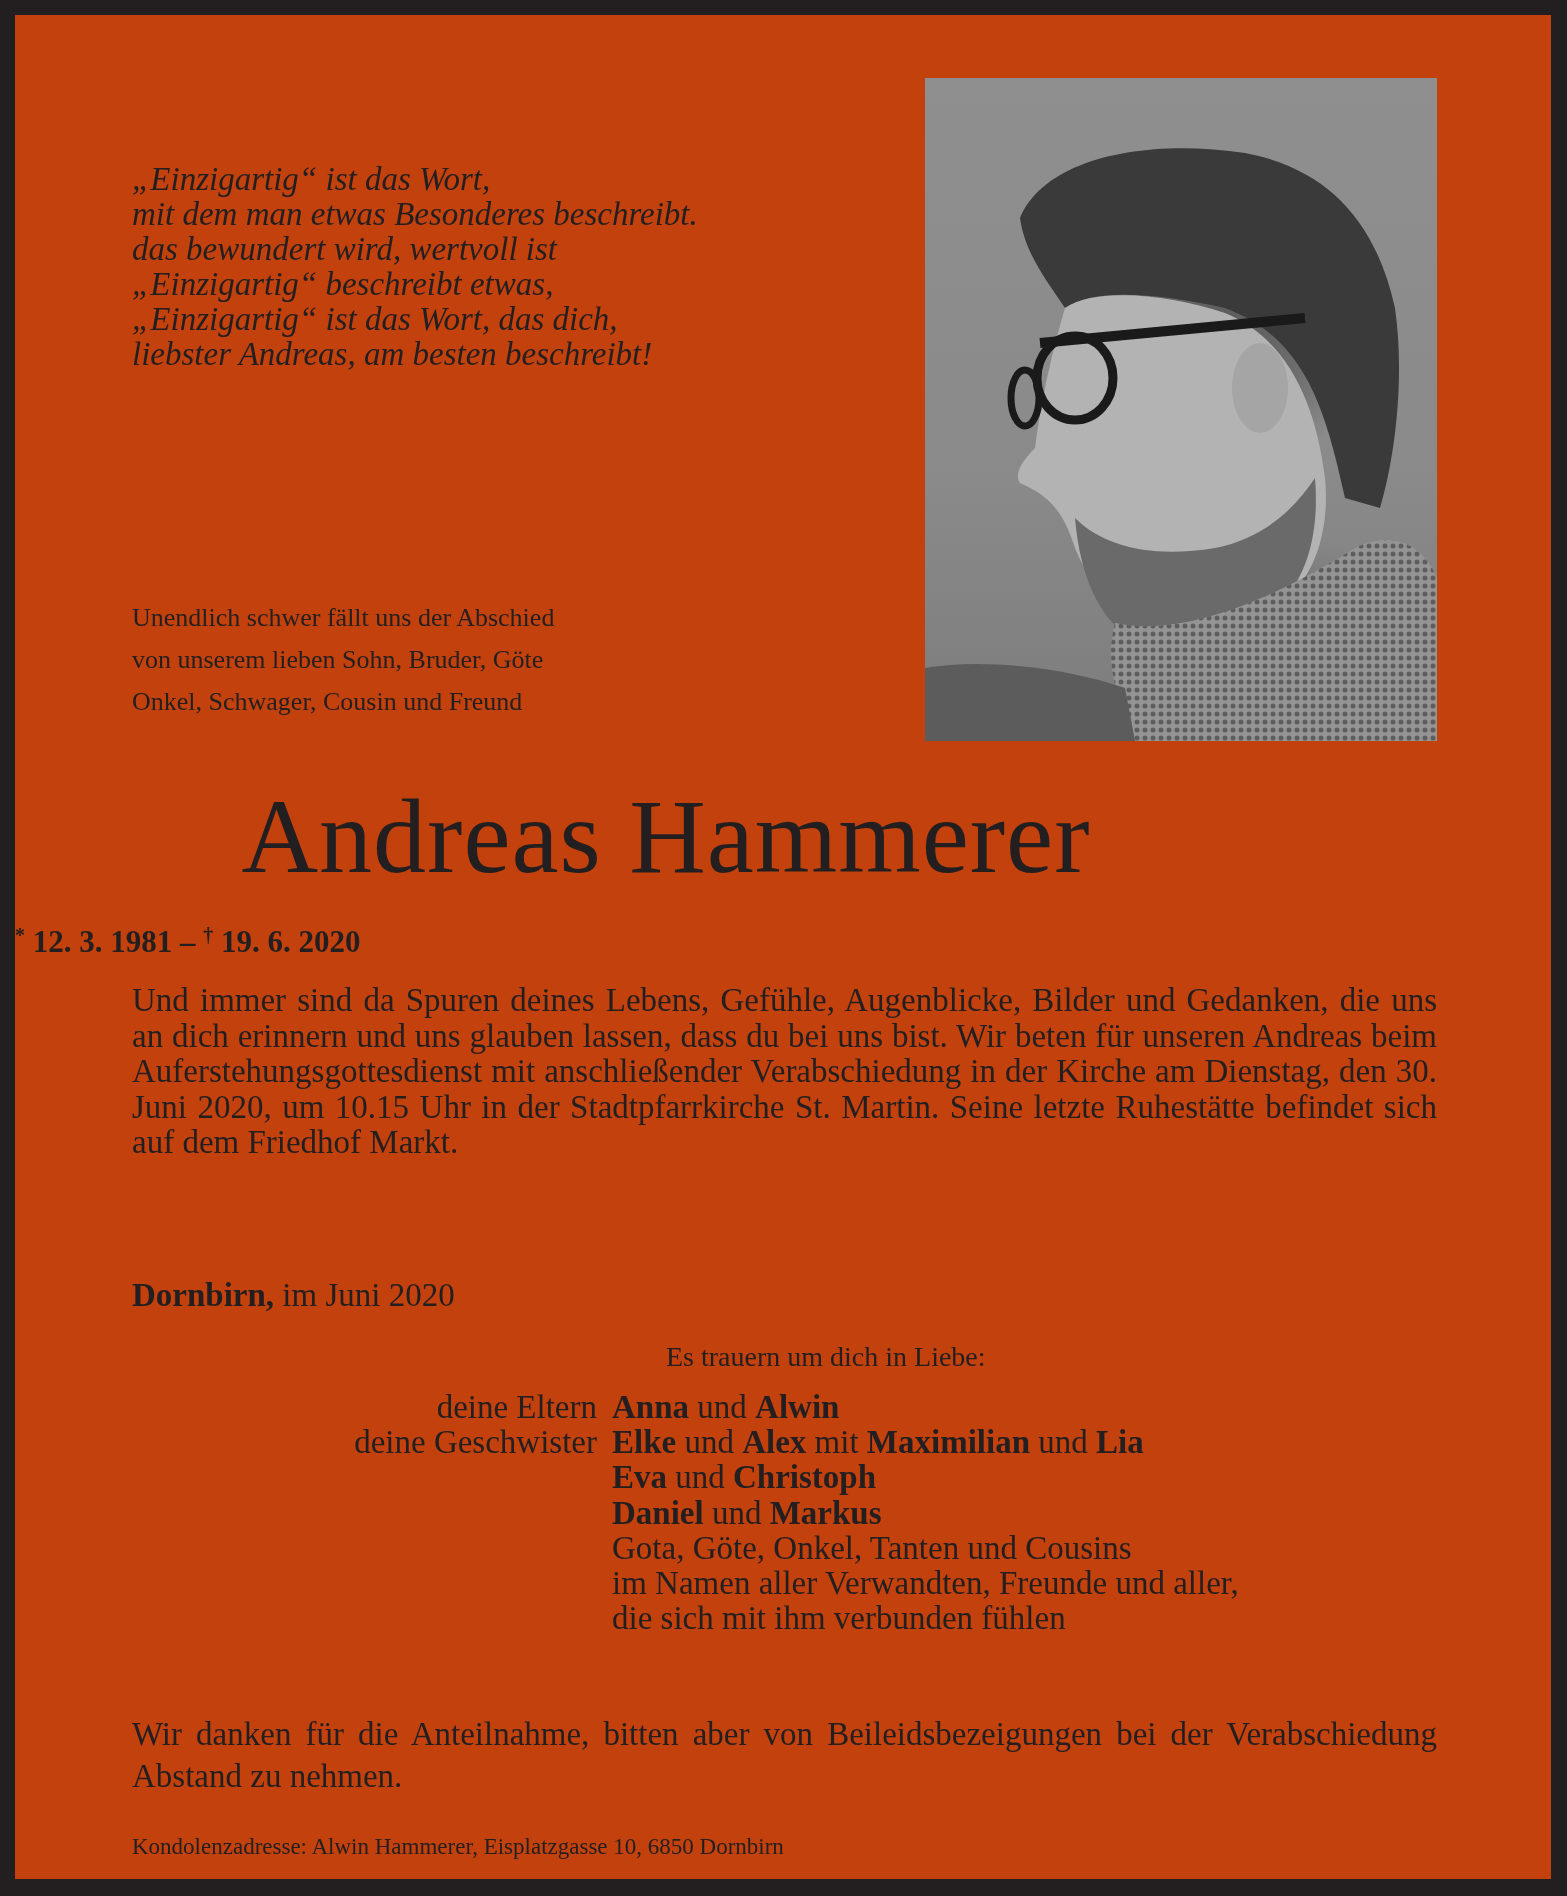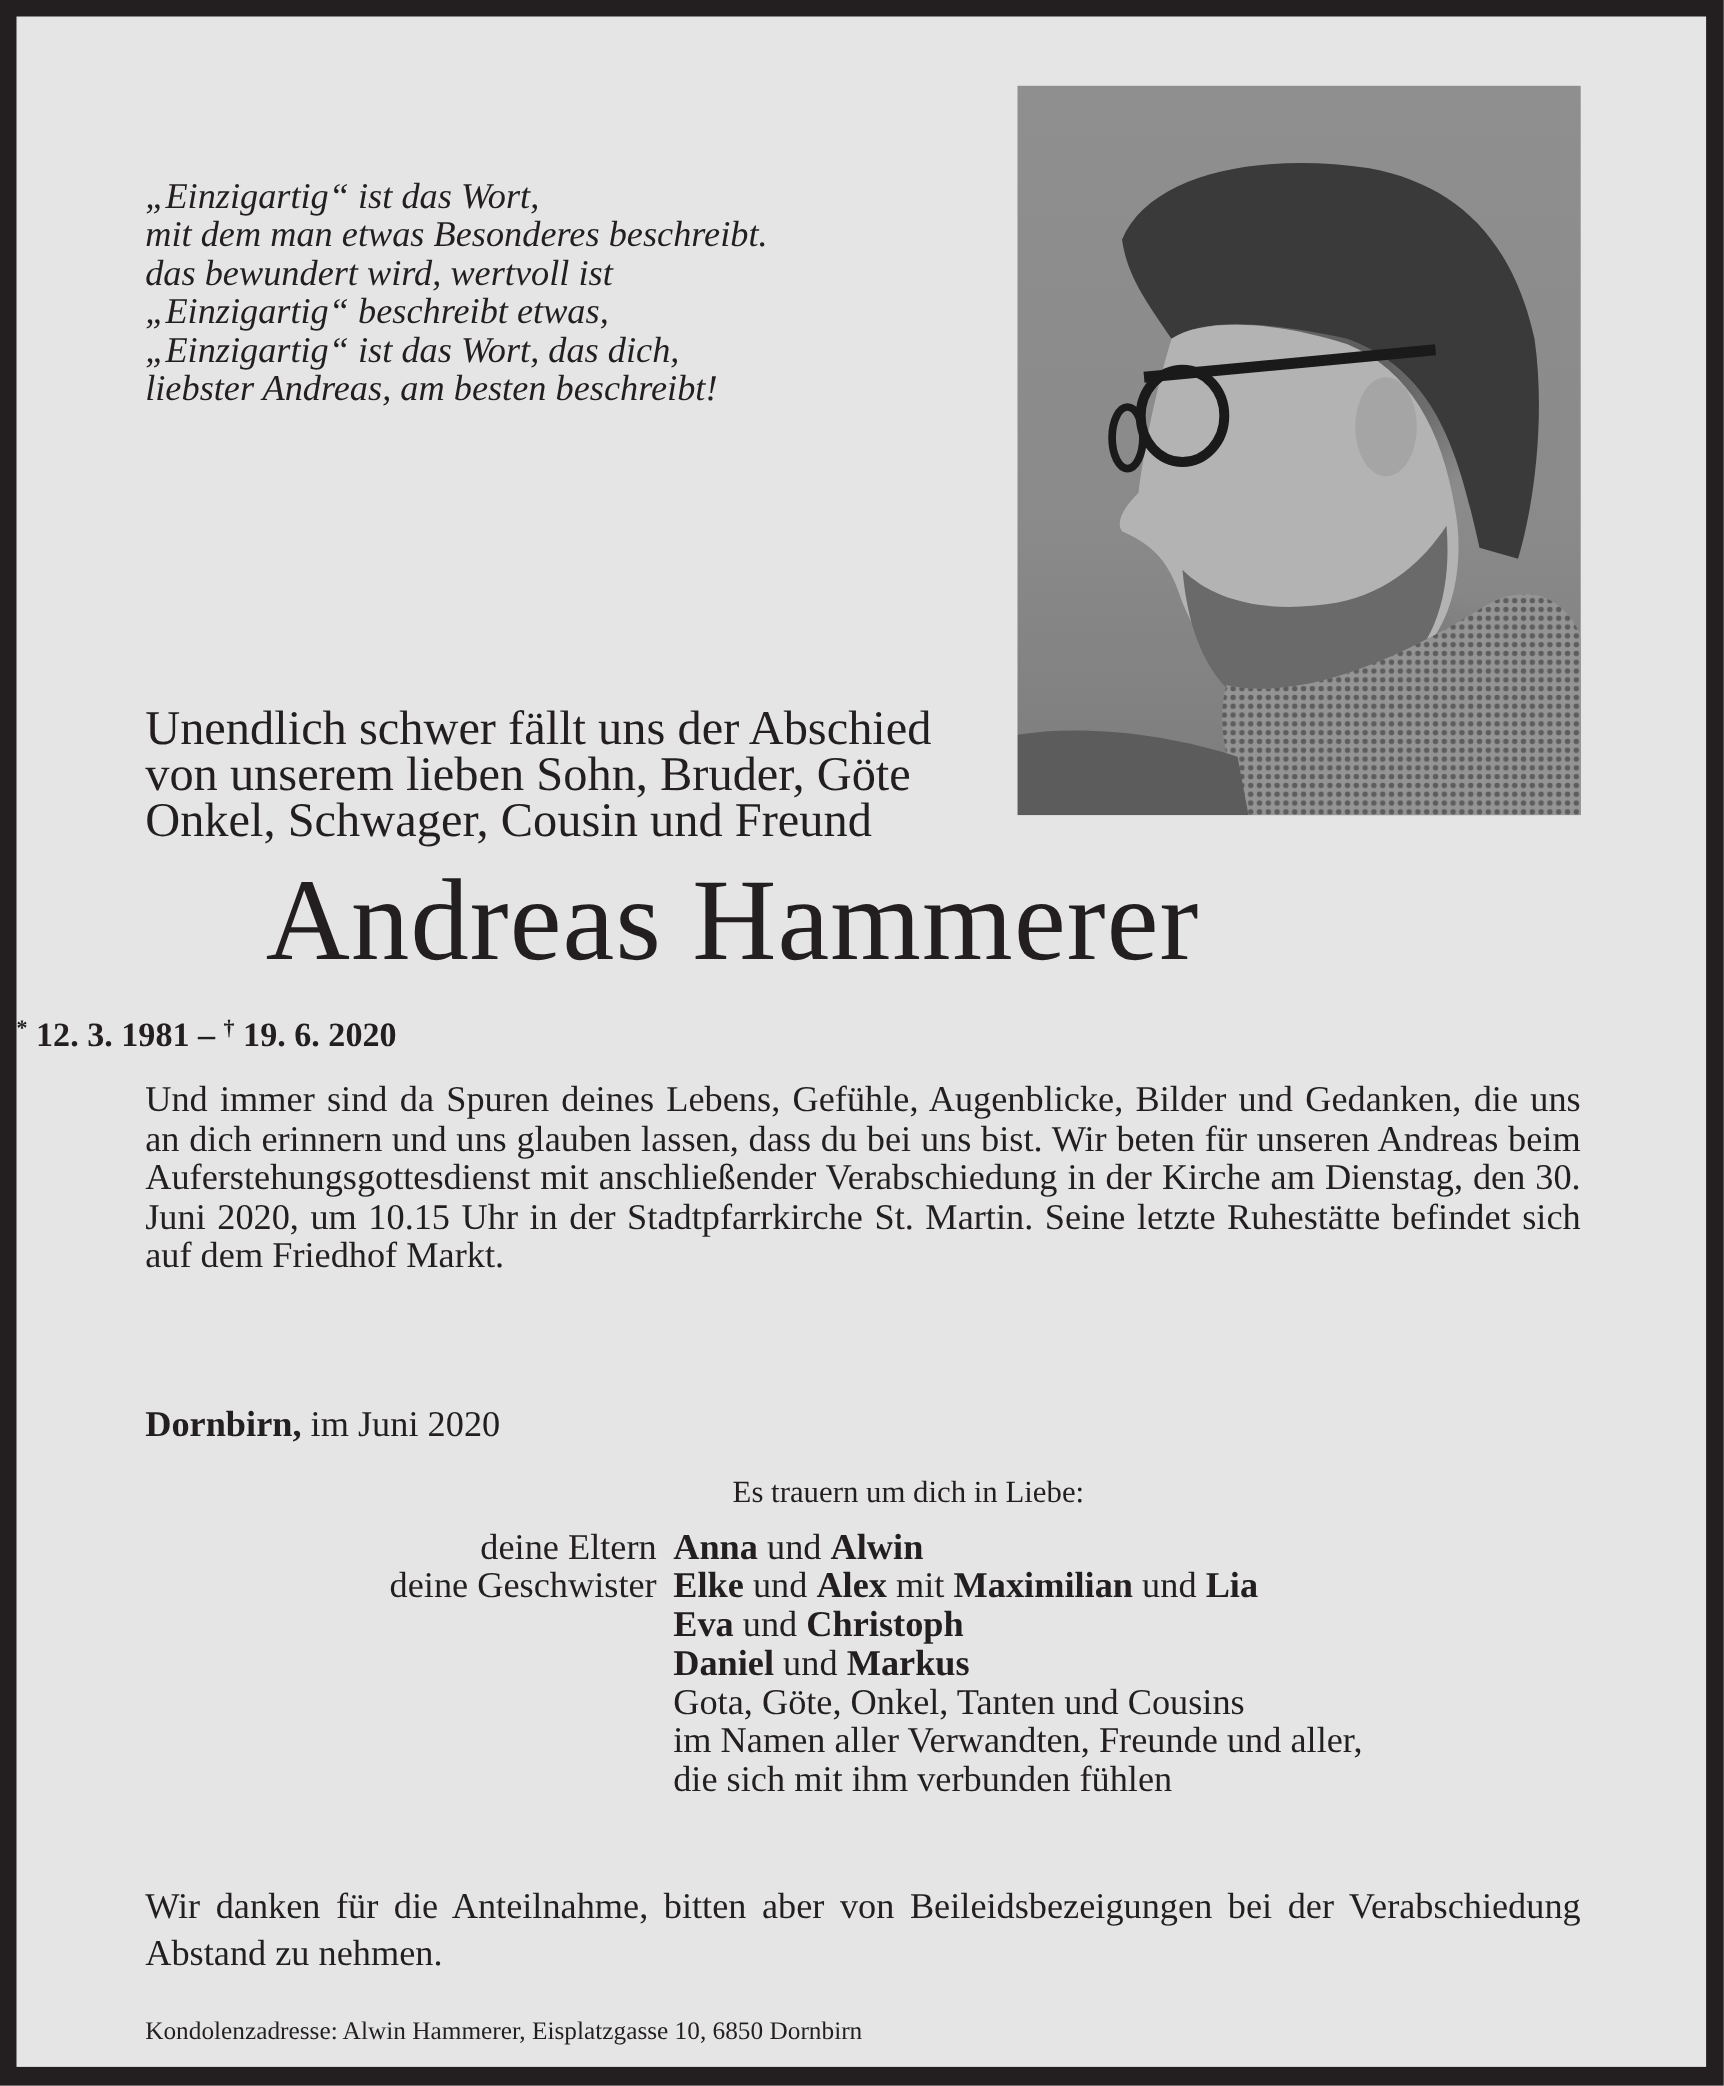--- a/index.html
+++ b/index.html
@@ -8,21 +8,21 @@
     background: #231f20;
     position: relative;
     overflow: hidden;
     font-family: "Liberation Serif", "DejaVu Serif", serif;
     color: #231f20;
   }
   .page {
     position: absolute;
     left: 15px; top: 15px;
     width: 1536px; height: 1864px;
-    background: #e5e5e5;
+    background: #c2410c;
   }
   .abs { position: absolute; }
 
   
   .poem {
     left: 117px; top: 147px;
     font-style: italic;
     font-size: 33px;
     line-height: 35px;
     white-space: nowrap;
@@ -37,22 +37,22 @@
       radial-gradient(ellipse 38% 30% at 58% 38%, #5a5a5a 0%, #6e6e6e 45%, transparent 75%),
       radial-gradient(ellipse 26% 22% at 48% 60%, #b8b8b8 0%, #9c9c9c 55%, transparent 85%),
       radial-gradient(ellipse 40% 22% at 70% 88%, #8a8a8a 0%, #7a7a7a 50%, transparent 85%),
       linear-gradient(180deg, #8f8f8f 0%, #8a8a8a 60%, #7c7c7c 100%);
     overflow: hidden;
   }
   .photo svg { position: absolute; left: 0; top: 0; }
 
   
   .intro {
-    left: 117px; top: 626px;
-    font-size: 44px;
+    left: 117px; top: 582px;
+    font-size: 26px;
     line-height: 42px;
     white-space: nowrap;
   }
 
   
   .name {
     left: 0; width: 1302px; top: 762px;
     text-align: center;
     font-size: 106px;
     line-height: 120px;

